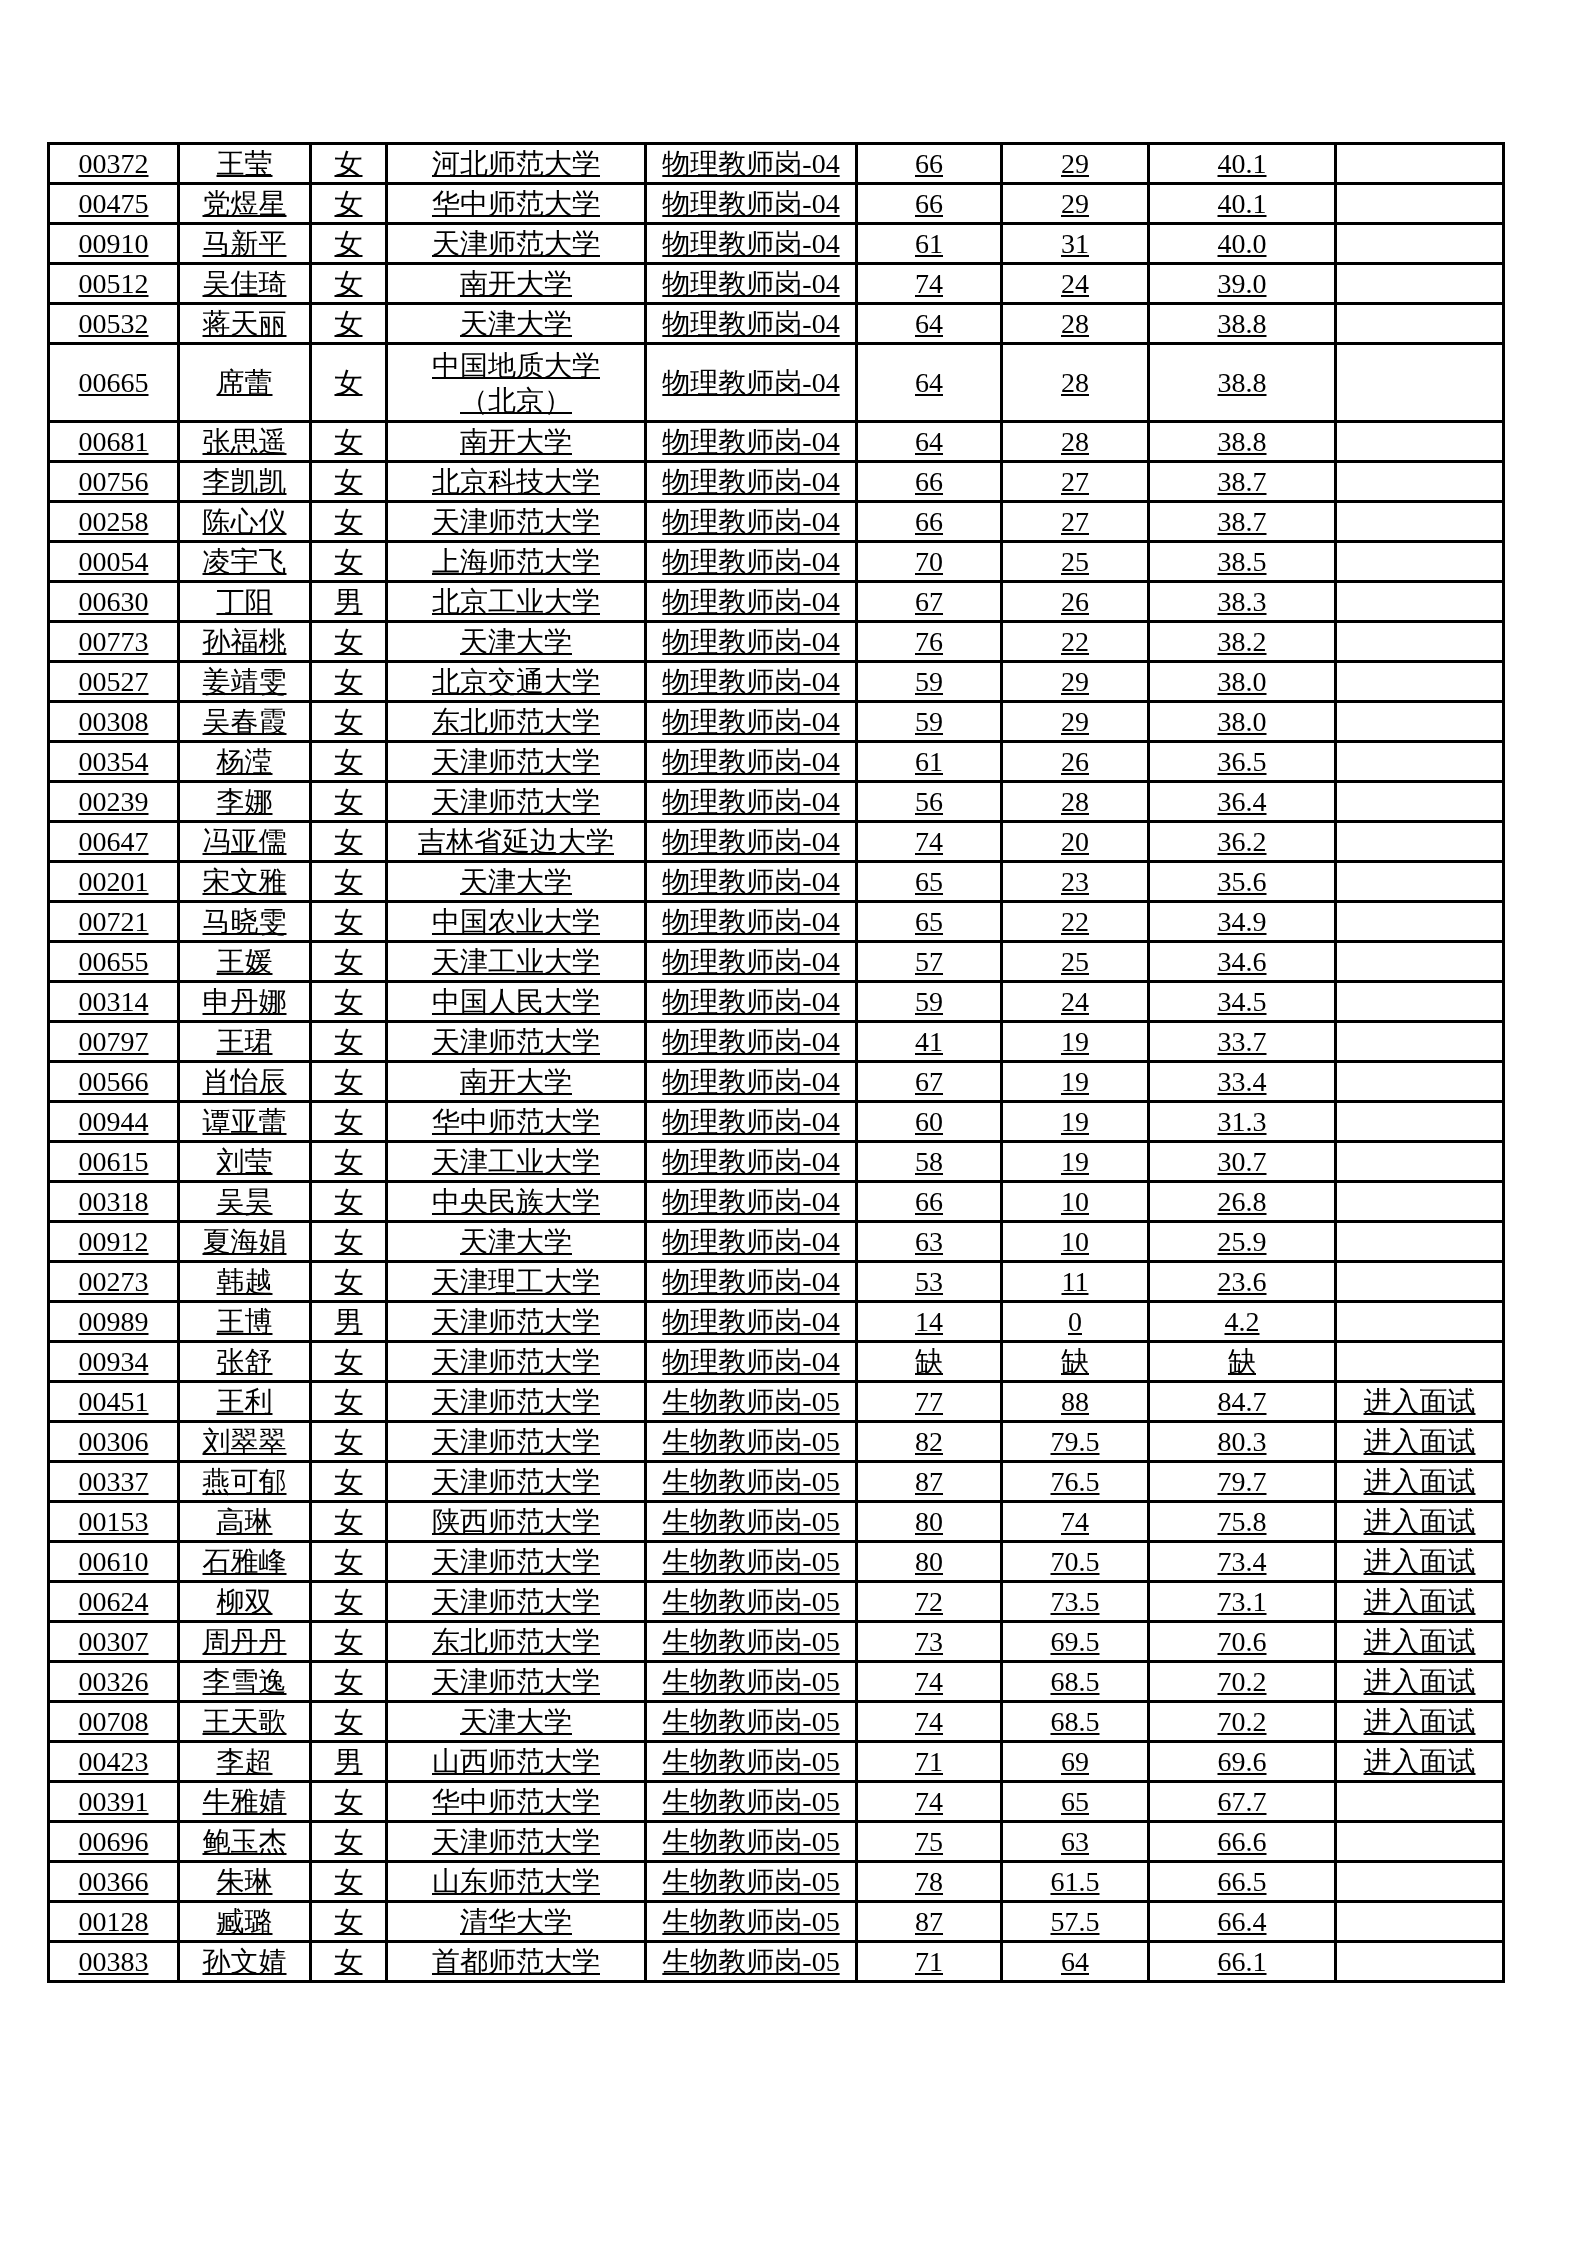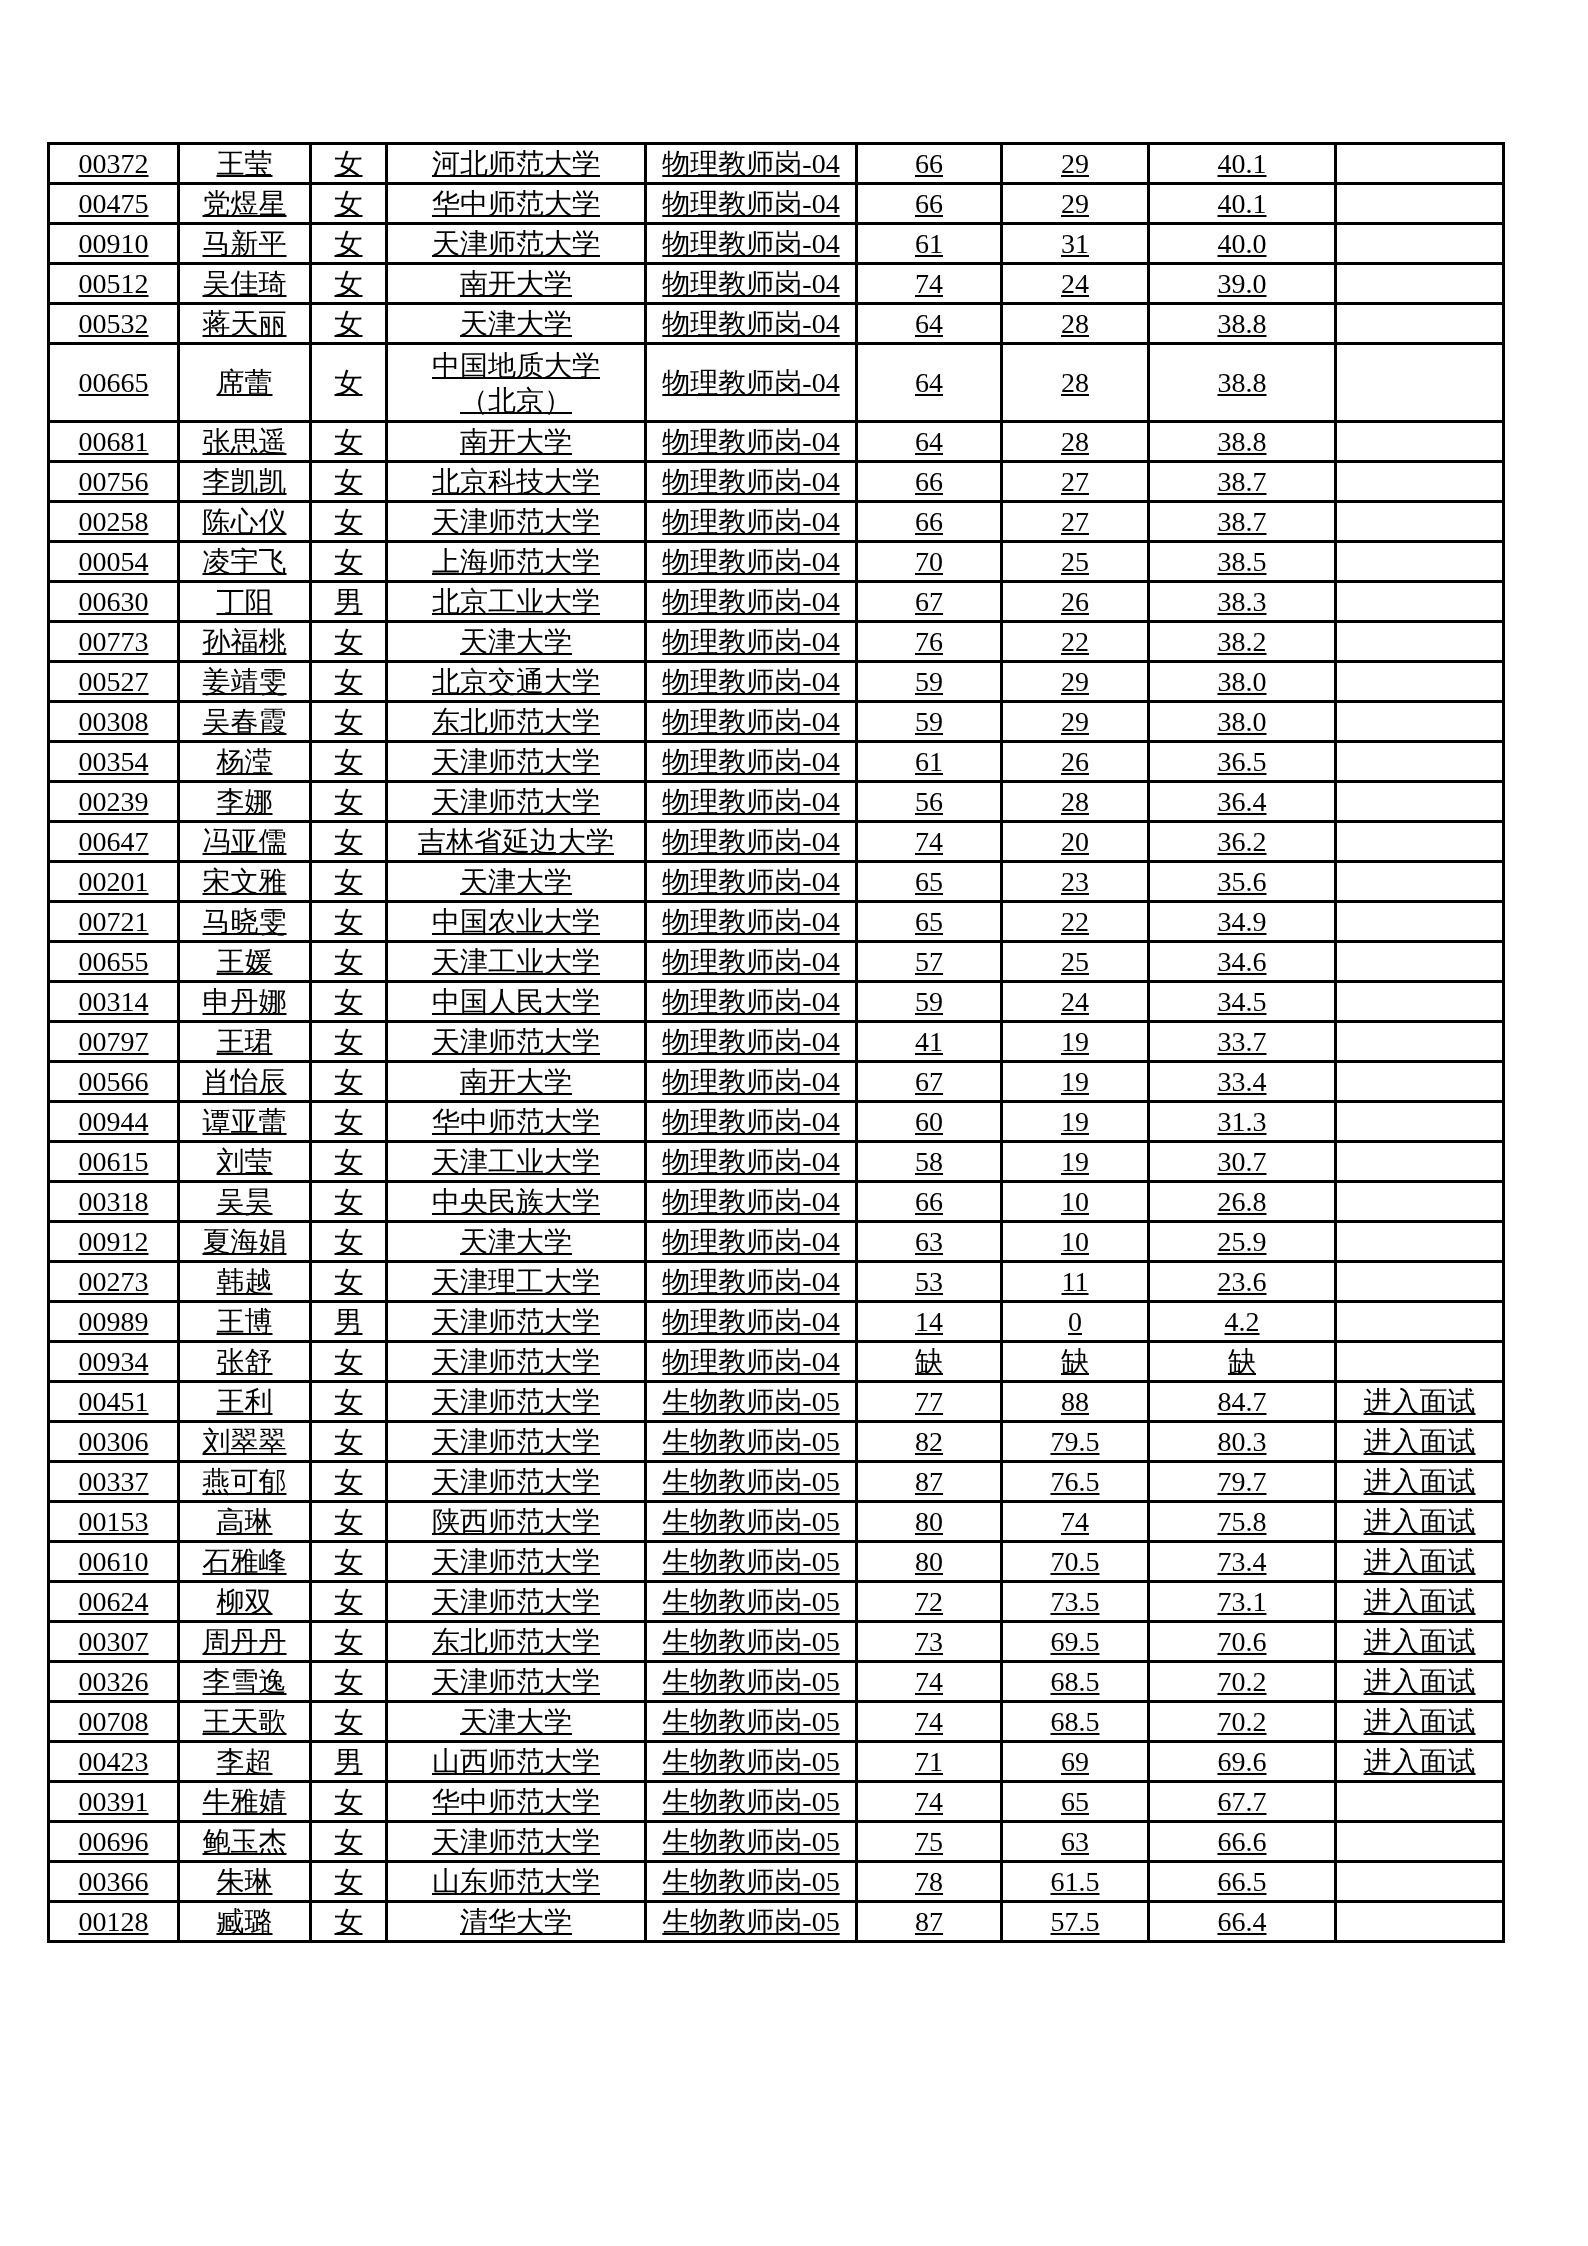--- a/index.html
+++ b/index.html
@@ -533,15 +533,26 @@
           <td>00128</td>
           <td>臧璐</td>
           <td>女</td>
           <td>清华大学</td>
           <td>生物教师岗-05</td>
           <td>87</td>
           <td>57.5</td>
           <td>66.4</td>
           <td></td>
         </tr>
+        <tr>
+          <td>00383</td>
+          <td>孙文婧</td>
+          <td>女</td>
+          <td>首都师范大学</td>
+          <td>生物教师岗-05</td>
+          <td>71</td>
+          <td>64</td>
+          <td>66.1</td>
+          <td></td>
+        </tr>
       </tbody>
   </table>
 </div>
 
 </body></html>

